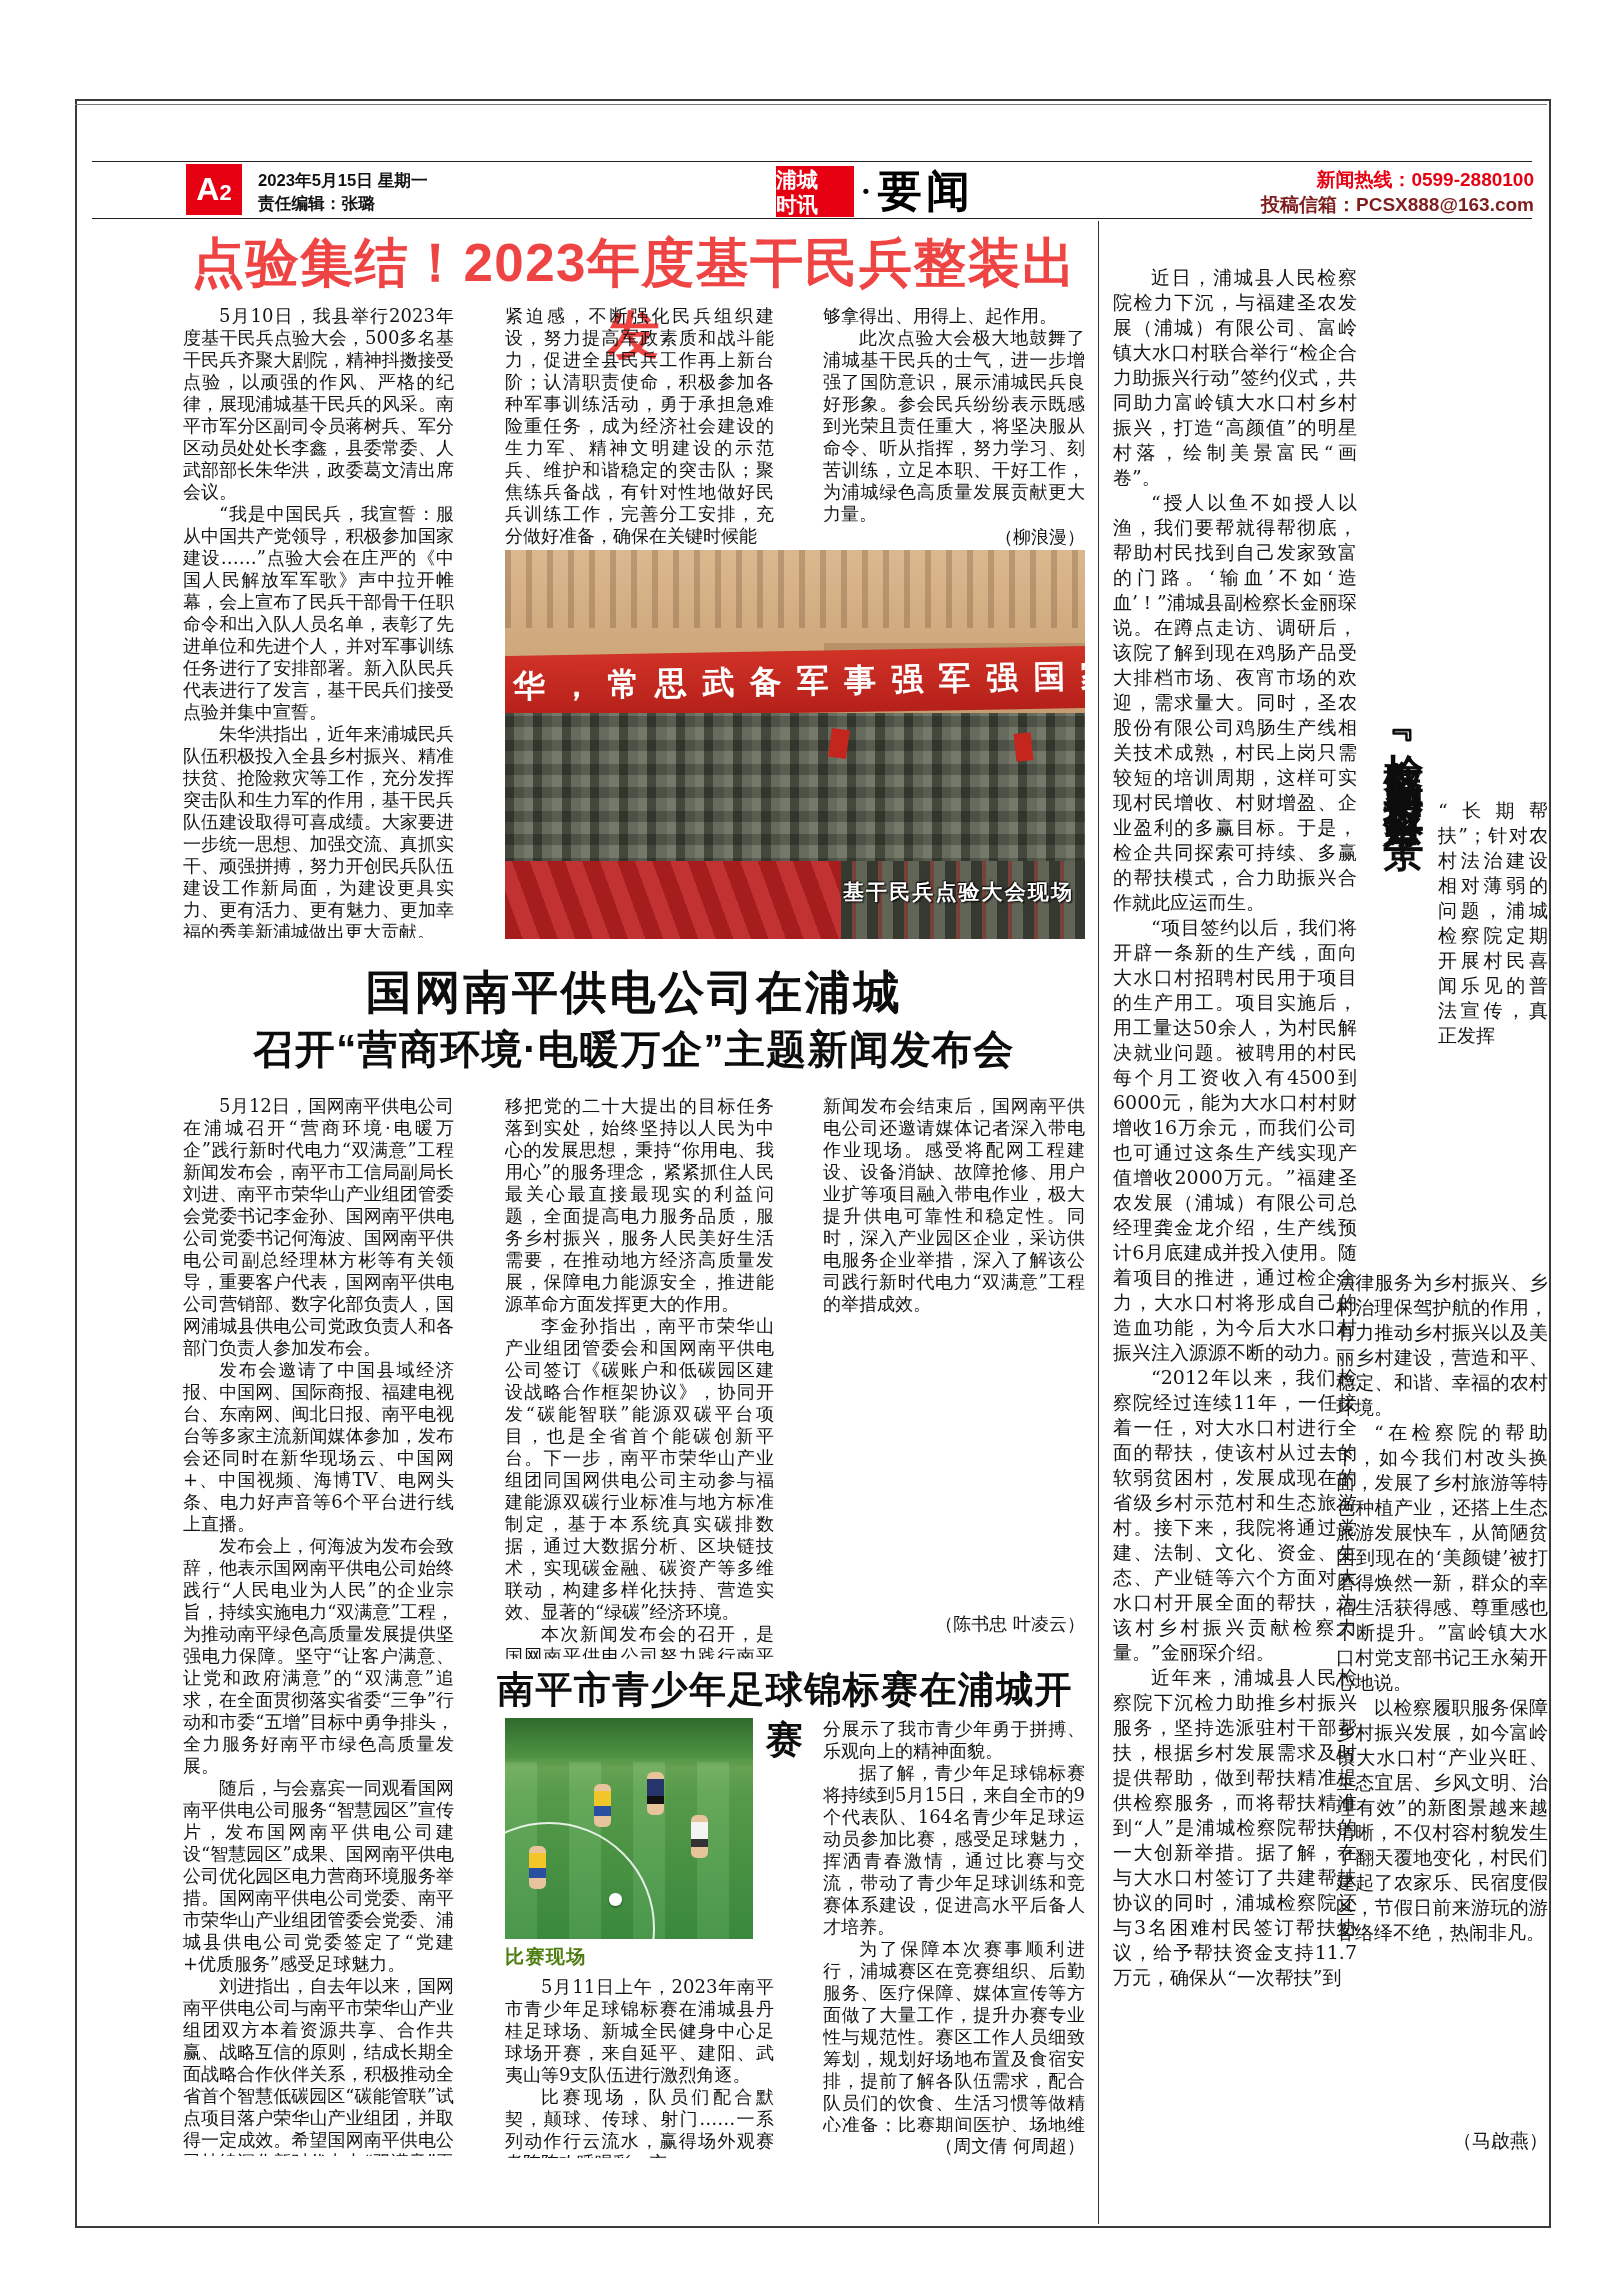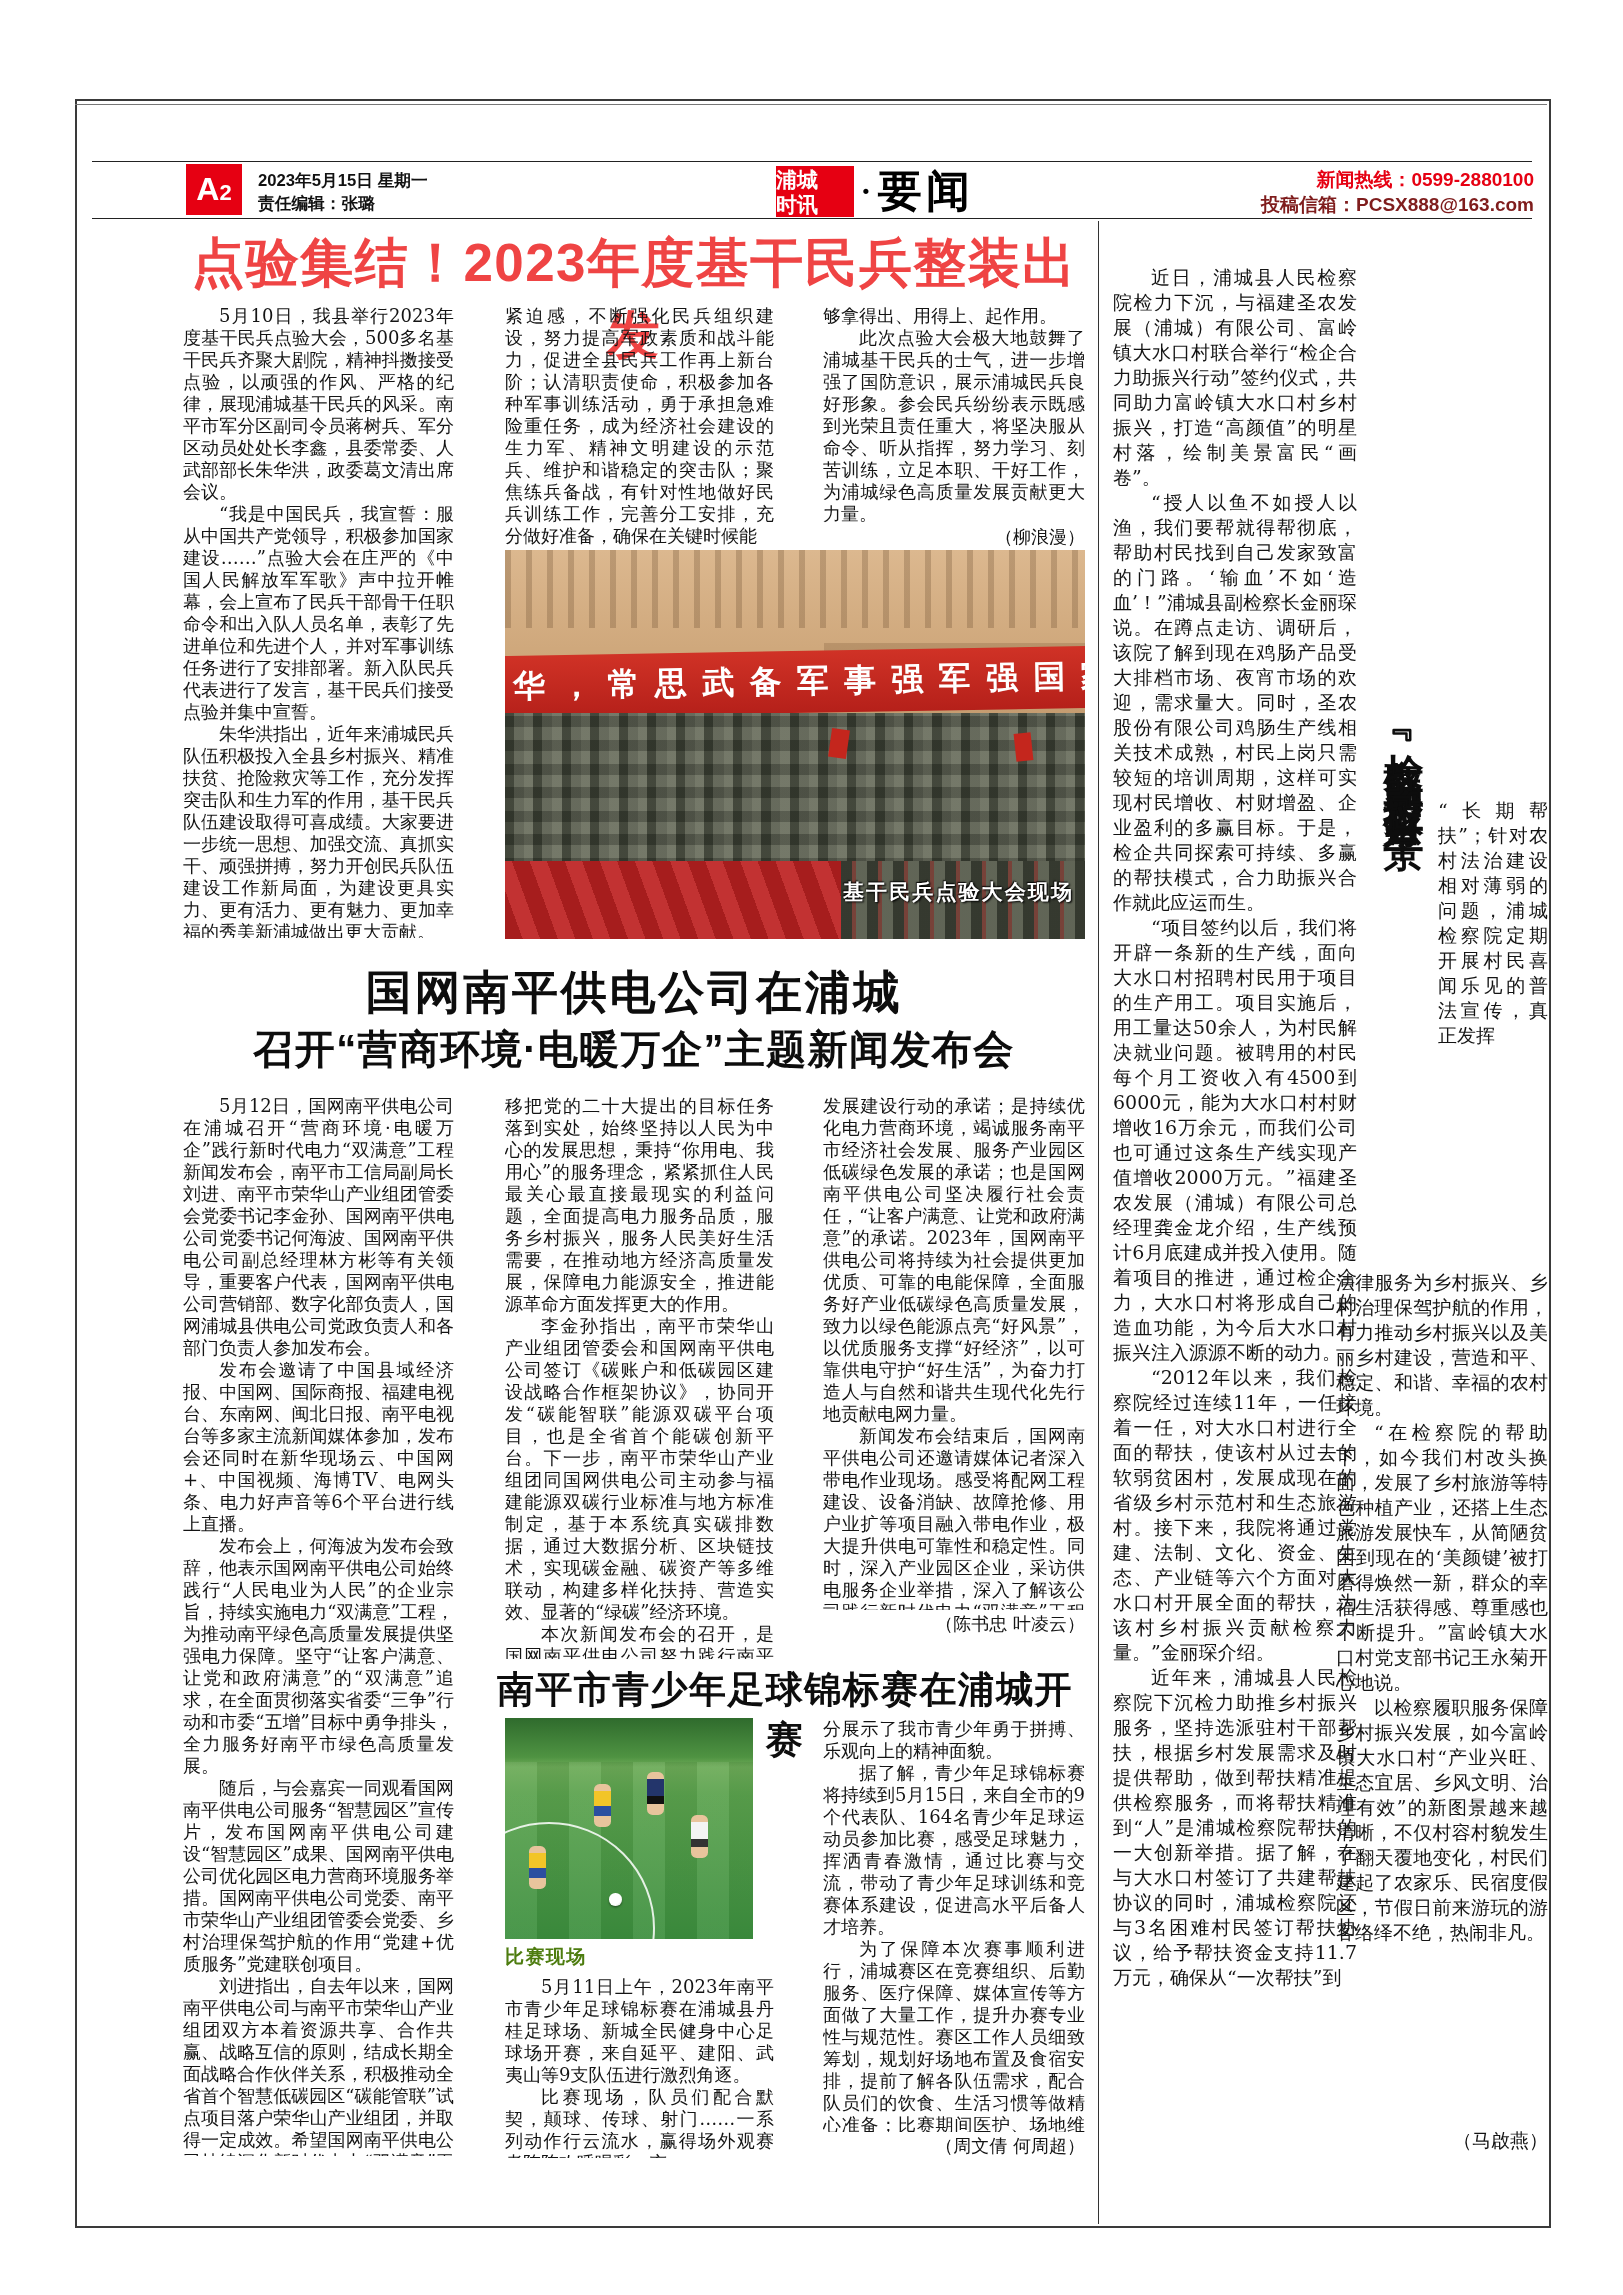--- a/index.html
+++ b/index.html
@@ -107,30 +107,29 @@
   <div class="p1-front"></div>
   <div class="p1-caption">基干民兵点验大会现场</div>
 </div>
 
 <div class="abs h2-l1">国网南平供电公司在浦城</div>
 <div class="abs h2-l2">召开“营商环境·电暖万企”主题新闻发布会</div>
 <div class="abs bodycol" style="left:183px;top:1095px;width:271px;height:1061px;">
     <p class="para">5月12日，国网南平供电公司在浦城召开“营商环境·电暖万企”践行新时代电力“双满意”工程新闻发布会，南平市工信局副局长刘进、南平市荣华山产业组团管委会党委书记李金孙、国网南平供电公司党委书记何海波、国网南平供电公司副总经理林方彬等有关领导，重要客户代表，国网南平供电公司营销部、数字化部负责人，国网浦城县供电公司党政负责人和各部门负责人参加发布会。</p>
     <p class="para">发布会邀请了中国县域经济报、中国网、国际商报、福建电视台、东南网、闽北日报、南平电视台等多家主流新闻媒体参加，发布会还同时在新华现场云、中国网+、中国视频、海博TV、电网头条、电力好声音等6个平台进行线上直播。</p>
     <p class="para">发布会上，何海波为发布会致辞，他表示国网南平供电公司始终践行“人民电业为人民”的企业宗旨，持续实施电力“双满意”工程，为推动南平绿色高质量发展提供坚强电力保障。坚守“让客户满意、让党和政府满意”的“双满意”追求，在全面贯彻落实省委“三争”行动和市委“五增”目标中勇争排头，全力服务好南平市绿色高质量发展。</p>
-    <p class="para">随后，与会嘉宾一同观看国网南平供电公司服务“智慧园区”宣传片，发布国网南平供电公司建设“智慧园区”成果、国网南平供电公司优化园区电力营商环境服务举措。国网南平供电公司党委、南平市荣华山产业组团管委会党委、乡村治理保驾护航的作用“党建+优质服务”党建联创项目。</p>
+    <p class="para">随后，与会嘉宾一同观看国网南平供电公司服务“智慧园区”宣传片，发布国网南平供电公司建设“智慧园区”成果、国网南平供电公司优化园区电力营商环境服务举措。国网南平供电公司党委、南平市荣华山产业组团管委会党委、浦城县供电公司党委签定了“党建+优质服务”感受足球魅力。</p>
     <p class="para">刘进指出，自去年以来，国网南平供电公司与南平市荣华山产业组团双方本着资源共享、合作共赢、战略互信的原则，结成长期全面战略合作伙伴关系，积极推动全省首个智慧低碳园区“碳能管联”试点项目落户荣华山产业组团，并取得一定成效。希望国网南平供电公司持续深化新时代电力“双满意”工程，积极履行社会责任，坚定不</p>
   </div>
 <div class="abs bodycol cont" style="left:505px;top:1095px;width:269px;height:564px;">
     <p class="para">移把党的二十大提出的目标任务落到实处，始终坚持以人民为中心的发展思想，秉持“你用电、我用心”的服务理念，紧紧抓住人民最关心最直接最现实的利益问题，全面提高电力服务品质，服务乡村振兴，服务人民美好生活需要，在推动地方经济高质量发展，保障电力能源安全，推进能源革命方面发挥更大的作用。</p>
     <p class="para">李金孙指出，南平市荣华山产业组团管委会和国网南平供电公司签订《碳账户和低碳园区建设战略合作框架协议》，协同开发“碳能智联”能源双碳平台项目，也是全省首个能碳创新平台。下一步，南平市荣华山产业组团同国网供电公司主动参与福建能源双碳行业标准与地方标准制定，基于本系统真实碳排数据，通过大数据分析、区块链技术，实现碳金融、碳资产等多维联动，构建多样化扶持、营造实效、显著的“绿碳”经济环境。</p>
     <p class="para">本次新闻发布会的召开，是国网南平供电公司努力践行南平市绿色高质量</p>
   </div>
 <div class="abs bodycol cont" style="left:823px;top:1095px;width:262px;height:515px;">
-    <p class="para">发展建设行动的承诺；是持续优化电力营商环境，竭诚服务南平市经济社会发展、服务产业园区低碳绿色发展的承诺；也是国网南平供电公司坚决履行社会责任，“让客户满意、让党和政府满意”的承诺。2023年，国网南平供电公司将持续为社会提供更加优质、可靠的电能保障，全面服务好产业低碳绿色高质量发展，致力以绿色能源点亮“好风景”，以优质服务支撑“好经济”，以可靠供电守护“好生活”，为奋力打造人与自然和谐共生现代化先行地贡献电网力量。</p>
     <p class="para">新闻发布会结束后，国网南平供电公司还邀请媒体记者深入带电作业现场。感受将配网工程建设、设备消缺、故障抢修、用户业扩等项目融入带电作业，极大提升供电可靠性和稳定性。同时，深入产业园区企业，采访供电服务企业举措，深入了解该公司践行新时代电力“双满意”工程的举措成效。</p>
   </div>
 <div class="abs byline" style="left:823px;top:1612px;width:262px;">（陈书忠 叶凌云）</div>
 
 <div class="abs h3">南平市青少年足球锦标赛在浦城开赛</div>
 <div class="abs photo2">
   <div class="p2-trees"></div>
   <div class="p2-stripes"></div>
   <div class="p2-arc"></div>
   <div class="player" style="left:38px;top:83px;background:linear-gradient(180deg,#e8c49c 0 16%,#f2c а528 0,#f2c528 16% 52%,#2b4fa0 52% 74%,#e8c49c 74% 100%);"></div>

